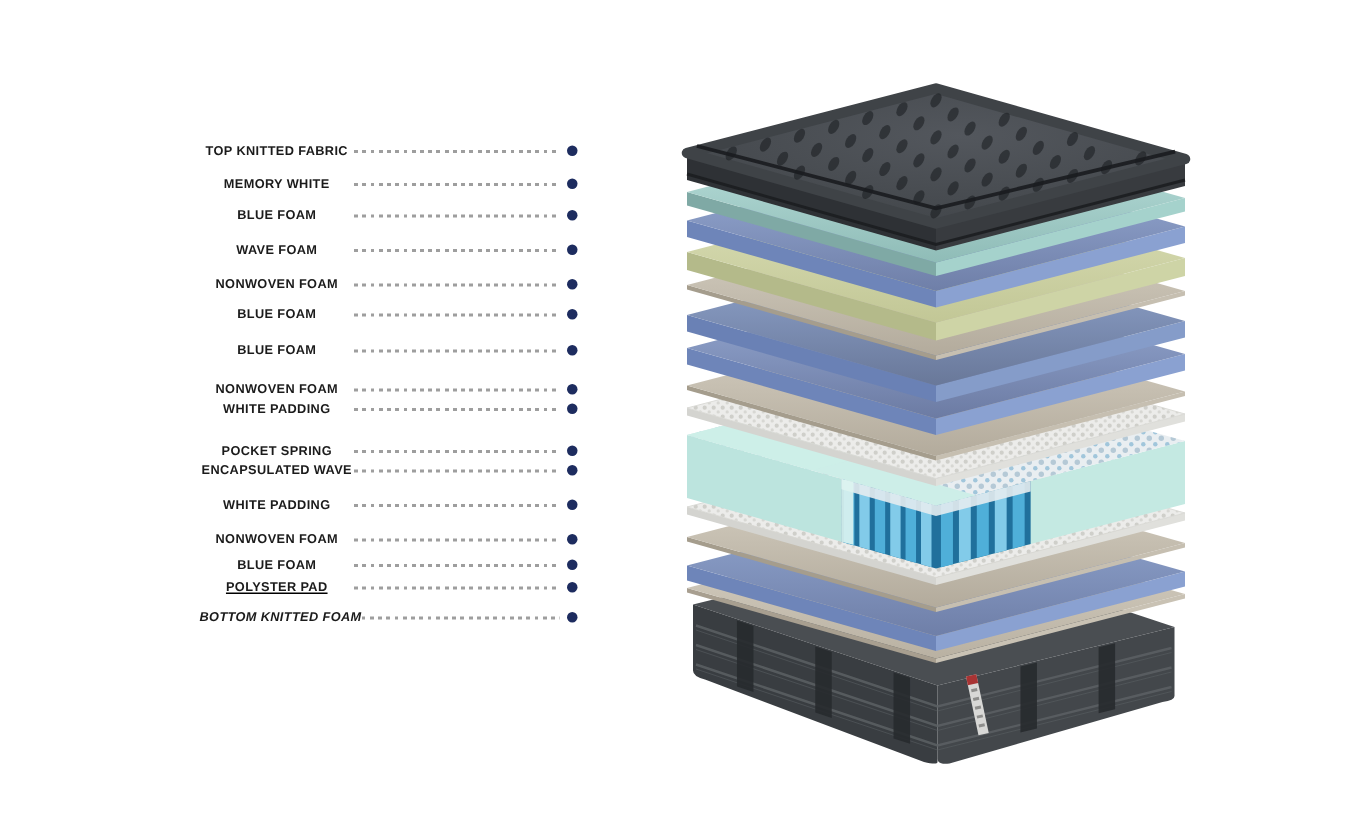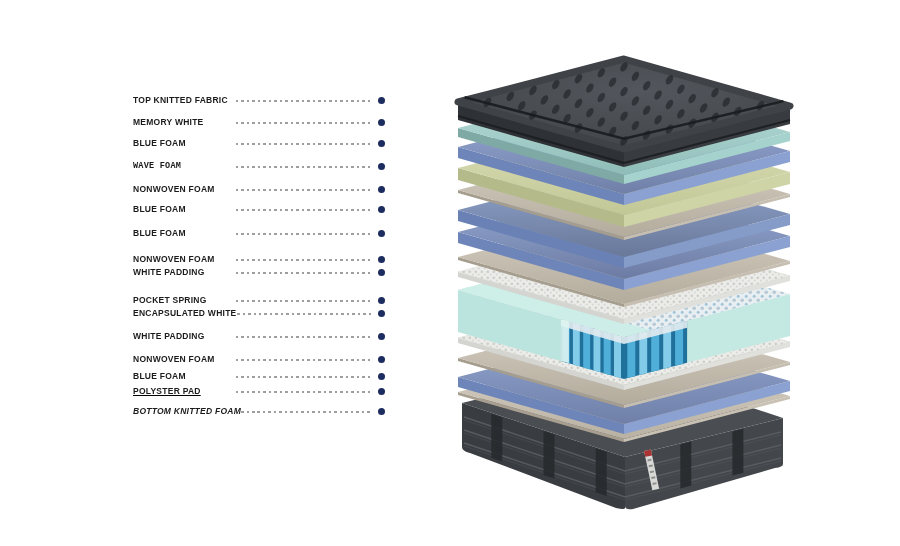--- a/index.html
+++ b/index.html
@@ -1,19 +1,19 @@
 <!DOCTYPE html>
 <html style="--text-color: #1b1b1b; --dash-color: #9e9e9e; --dot-color: #1d2c5f;"><head>
 <meta charset="utf-8">
 <style>
   html,body{margin:0;padding:0;background:#fff;}
   .stage{position:relative;width:900px;height:546px;background:#fff;overflow:hidden;
          font-family:"Liberation Sans",sans-serif;}
   
-  .lrow{position:absolute;left:133px;width:252px;height:11px;display:flex;align-items:center;}
+  .lrow{position:absolute;left:133px;width:252px;height:11px;display:flex;align-items:center;text-align:center;}
   .ltext{font-size:8.5px;font-weight:bold;letter-spacing:.25px;color:var(--text-color,#1b1b1b);
          min-width:103px;white-space:nowrap;line-height:11px;}
   .ldash{flex:1;height:2px;margin-right:5px;
          background:repeating-linear-gradient(90deg,var(--dash-color,#9e9e9e) 0 2.5px,transparent 2.5px 5.5px);}
   .ldot{width:7px;height:7px;border-radius:50%;background:var(--dot-color,#1d2c5f);flex:none;}
   
   .art{position:absolute;left:420px;top:42px;width:470px;height:500px;}
   svg{display:block;}
 </style>
 </head>
@@ -29,21 +29,21 @@
       <div class="lrow" style="top: 117px;">
         <span class="ltext">MEMORY WHITE</span>
         <span class="ldash"></span>
         <span class="ldot"></span>
       </div>
       <div class="lrow" style="top: 138px;">
         <span class="ltext">BLUE FOAM</span>
         <span class="ldash"></span>
         <span class="ldot"></span>
       </div>
-      <div class="lrow" style="top: 161px; font-family: Liberation Mono, monospace;">
+      <div class="lrow" style="top: 161px;">
         <span class="ltext">WAVE FOAM</span>
         <span class="ldash"></span>
         <span class="ldot"></span>
       </div>
       <div class="lrow" style="top: 184px;">
         <span class="ltext">NONWOVEN FOAM</span>
         <span class="ldash"></span>
         <span class="ldot"></span>
       </div>
       <div class="lrow" style="top: 204px;">
@@ -65,21 +65,21 @@
         <span class="ltext">WHITE PADDING</span>
         <span class="ldash"></span>
         <span class="ldot"></span>
       </div>
       <div class="lrow" style="top: 295px;">
         <span class="ltext">POCKET SPRING</span>
         <span class="ldash"></span>
         <span class="ldot"></span>
       </div>
       <div class="lrow" style="top: 308px;">
-        <span class="ltext">ENCAPSULATED WHITE</span>
+        <span class="ltext">ENCAPSULATED WAVE</span>
         <span class="ldash"></span>
         <span class="ldot"></span>
       </div>
       <div class="lrow" style="top: 331px;">
         <span class="ltext">WHITE PADDING</span>
         <span class="ldash"></span>
         <span class="ldot"></span>
       </div>
       <div class="lrow" style="top: 354px;">
         <span class="ltext">NONWOVEN FOAM</span>

